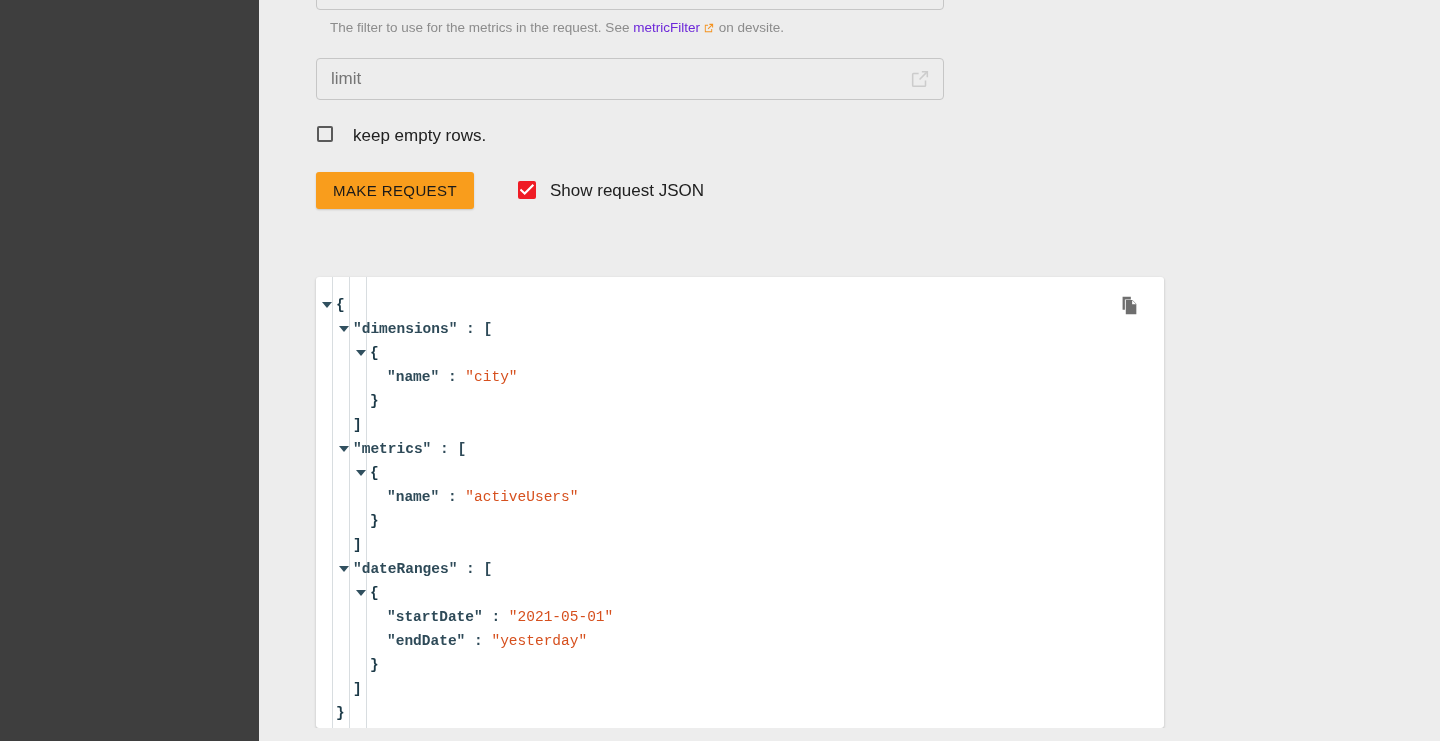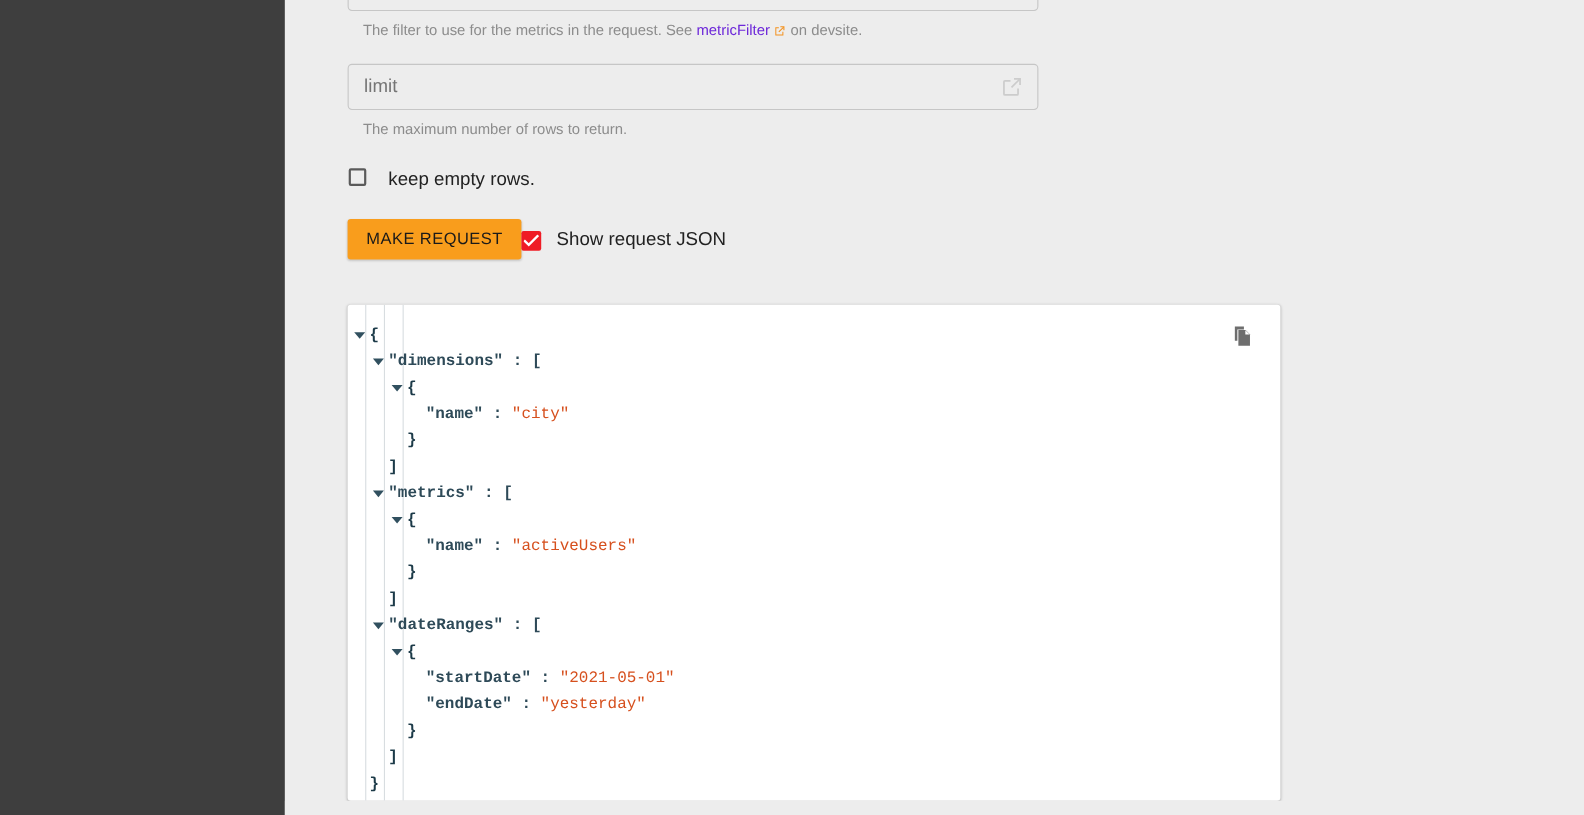--- a/index.html
+++ b/index.html
@@ -150,21 +150,22 @@
     font-size: 15px;
     letter-spacing: 0.4px;
     font-weight: 400;
     height: 37px;
     padding: 1px 17px;
     cursor: pointer;
     box-shadow: 0 1px 2px rgba(0,0,0,0.16);
   }
   .show-json-wrap {
     display: flex;
-    align-items: flex-end;
+    align-items: flex-start;
+    margin-left: 44px;
   }
   .cb-checked {
     width: 18px;
     height: 18px;
     background: #ef1c25;
     border-radius: 2px;
     position: relative;
     flex: 0 0 auto;
   }
   .cb-checked svg { position: absolute; left: 2px; top: 3px; }
@@ -270,21 +271,20 @@
         <input class="limit-input" type="text" placeholder="limit" style="">
         <span class="limit-launch">
           <svg width="22" height="22" viewBox="0 0 24 24" fill="none" stroke="#cccccc" stroke-width="1.7">
             <path d="M18 13.5V19a1 1 0 0 1-1 1H5a1 1 0 0 1-1-1V7a1 1 0 0 1 1-1h5.5"></path>
             <path d="M14 4h6v6"></path>
             <path d="M20 4l-8.5 8.5"></path>
           </svg>
         </span>
       </div>
 
-      <div class="helper">The maximum number of rows to return.</div>
 
       <div class="kep-row">
         <span class="cb-empty"></span>
         <span class="kep-label">keep empty rows.</span>
       </div>
 
 
       <div class="action-row">
         <button class="make-request-btn">MAKE REQUEST</button>
 

